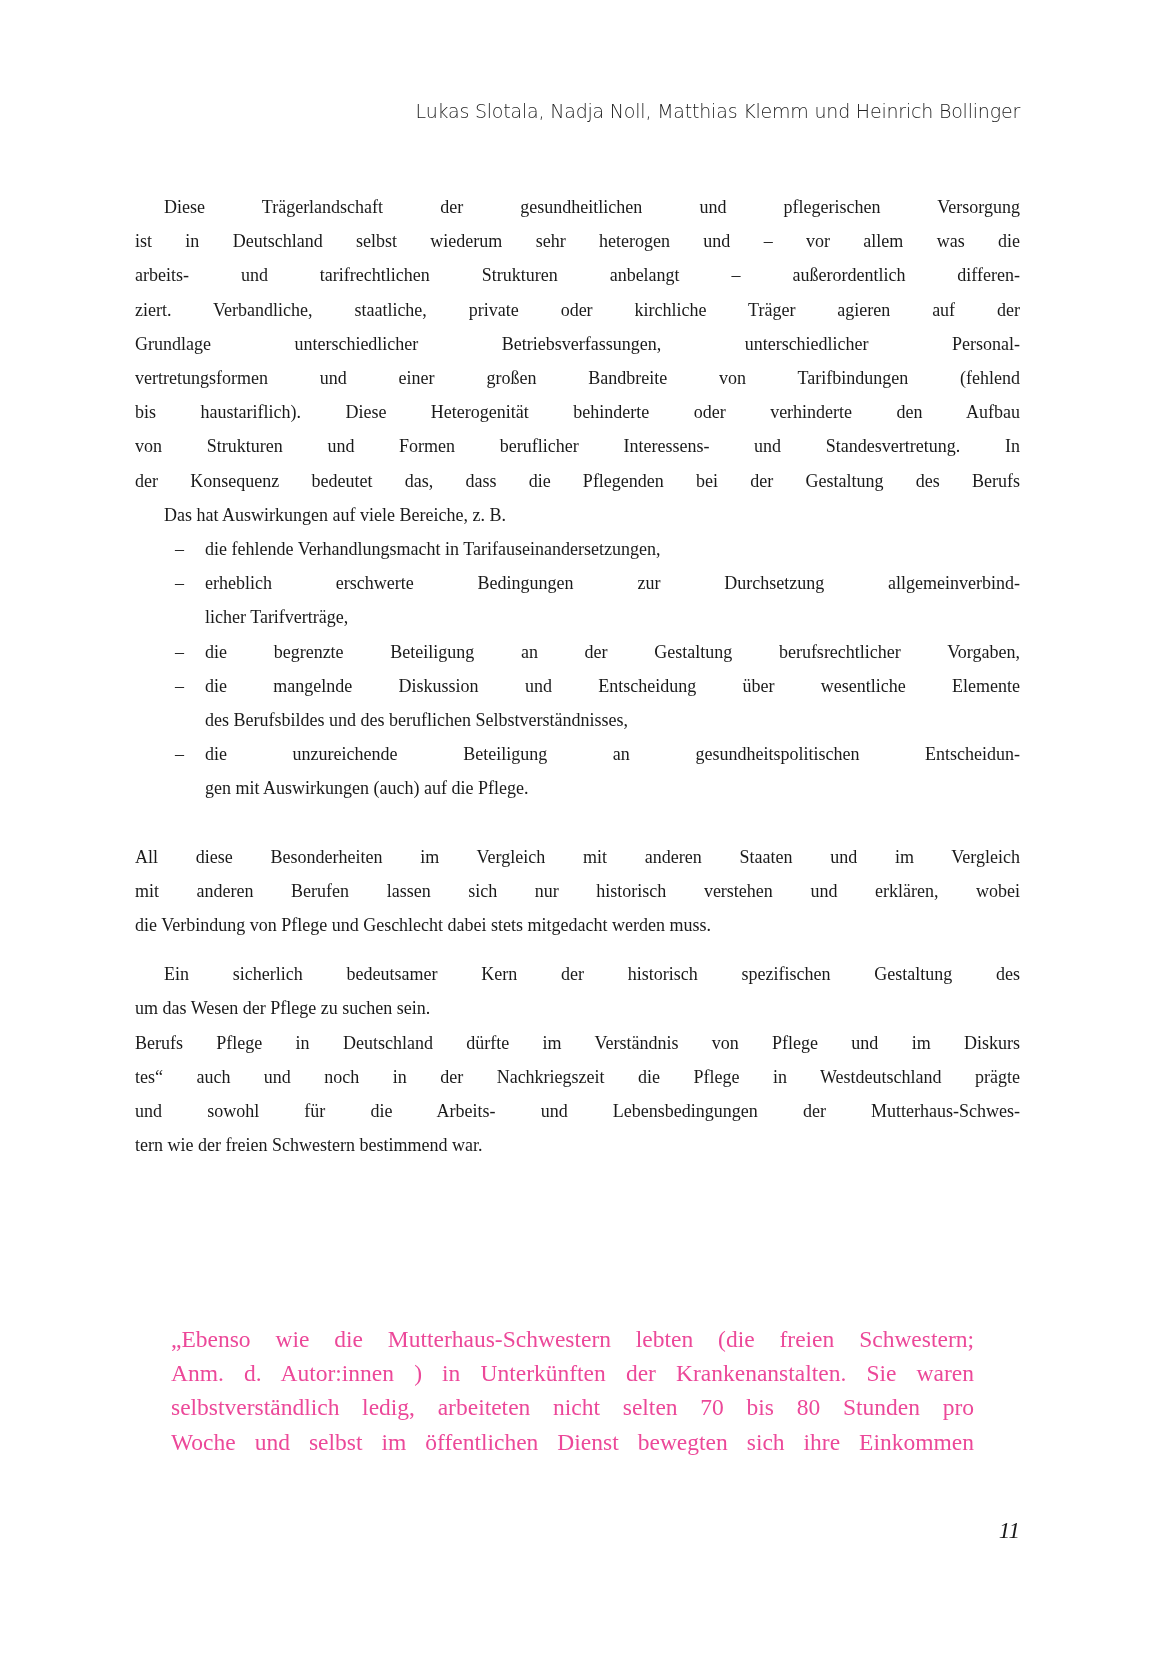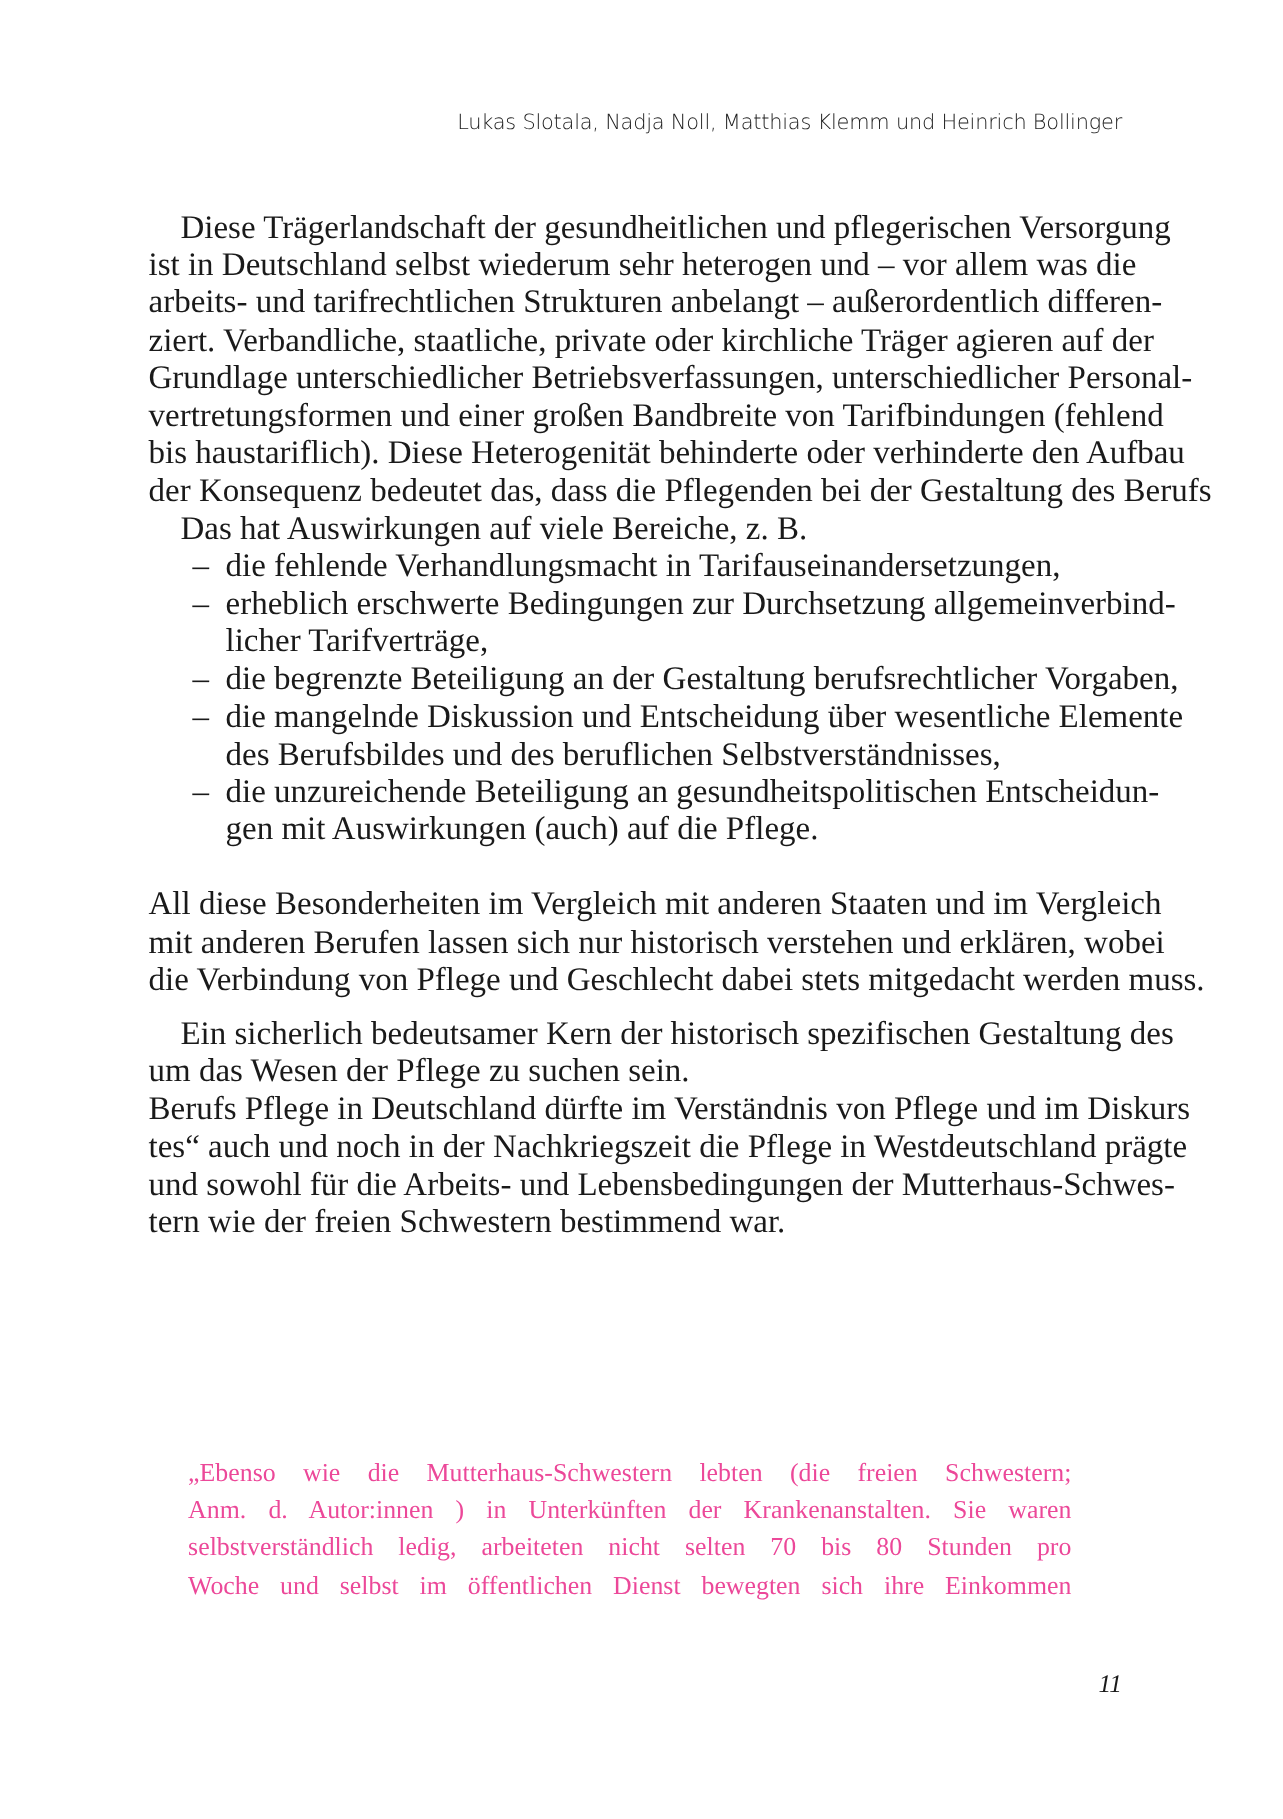--- a/index.html
+++ b/index.html
@@ -10,21 +10,21 @@
     font-family: "Liberation Serif", "DejaVu Serif", serif;
   }
   .running-head {
     position: absolute; right: 146px; top: 100px;
     font-family: "DejaVu Sans", "Liberation Sans", sans-serif;
     font-size: 19px; font-weight: 300; color: #222;
     letter-spacing: -0.2px; white-space: nowrap;
   }
   .body-text {
     position: absolute; left: 135px; width: 885px;
-    font-size: 30px; line-height: 34.2px; color: #1a1a1a;
+    font-size: 18px; line-height: 34.2px; color: #1a1a1a;
   }
   .line { display: block; white-space: nowrap; text-align: justify; text-align-last: justify; }
   .line.last { text-align-last: left; }
   .lead { display: block; padding-left: 29px; white-space: nowrap; }
   .list { margin: 0; padding: 0; list-style: none; }
   .list-item { position: relative; padding-left: 70px; }
   .dash { position: absolute; left: 40px; top: 0; }
   .gap { height: 34px; }
   .quote {
     position: absolute; left: 171px; width: 803px;
@@ -43,20 +43,21 @@
   <div class="running-head">Lukas Slotala, Nadja Noll, Matthias Klemm und Heinrich Bollinger</div>
 
   <div class="body-text" style="top:190px;">
     <span class="line" style="padding-left:29px;">Diese Trägerlandschaft der gesundheitlichen und pflegerischen Versorgung</span>
     <span class="line">ist in Deutschland selbst wiederum sehr heterogen und – vor allem was die</span>
     <span class="line">arbeits- und tarifrechtlichen Strukturen anbelangt – außerordentlich differen-</span>
     <span class="line">ziert. Verbandliche, staatliche, private oder kirchliche Träger agieren auf der</span>
     <span class="line">Grundlage unterschiedlicher Betriebsverfassungen, unterschiedlicher Personal-</span>
     <span class="line">vertretungsformen und einer großen Bandbreite von Tarifbindungen (fehlend</span>
     <span class="line">bis haustariflich). Diese Heterogenität behinderte oder verhinderte den Aufbau</span>
+    <span class="line">von Strukturen und Formen beruflicher Interessens- und Standesvertretung. In</span>
     <span class="line">der Konsequenz bedeutet das, dass die Pflegenden bei der Gestaltung des Berufs</span>
 
     <span class="lead">Das hat Auswirkungen auf viele Bereiche, z. B.</span>
 
     <ul class="list">
       <li class="list-item">
         <span class="dash">–</span>
         <span class="line last">die fehlende Verhandlungsmacht in Tarifauseinandersetzungen,</span>
       </li>
       <li class="list-item">

